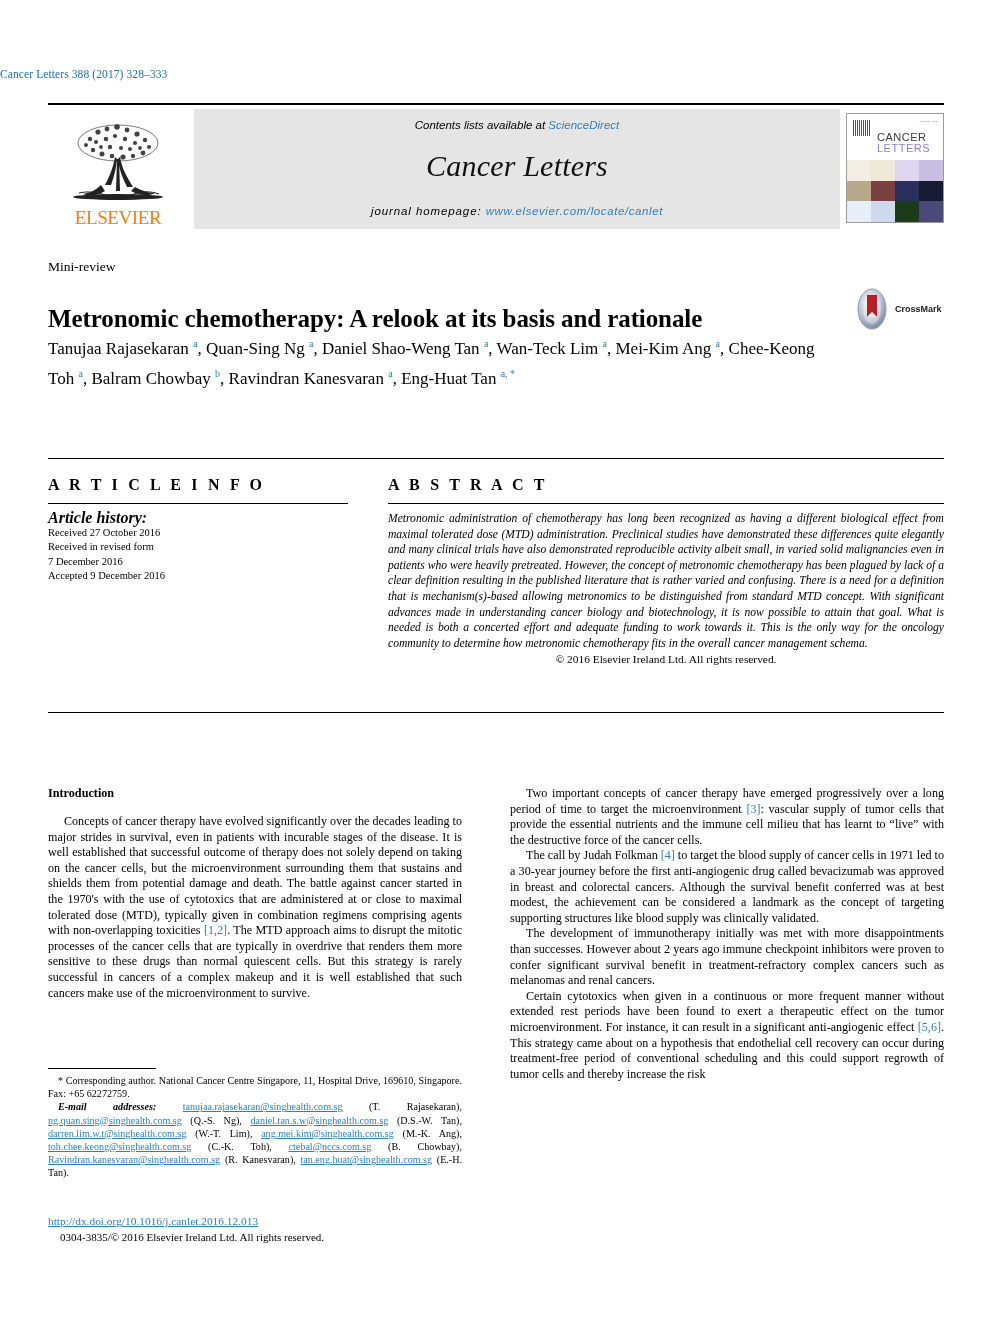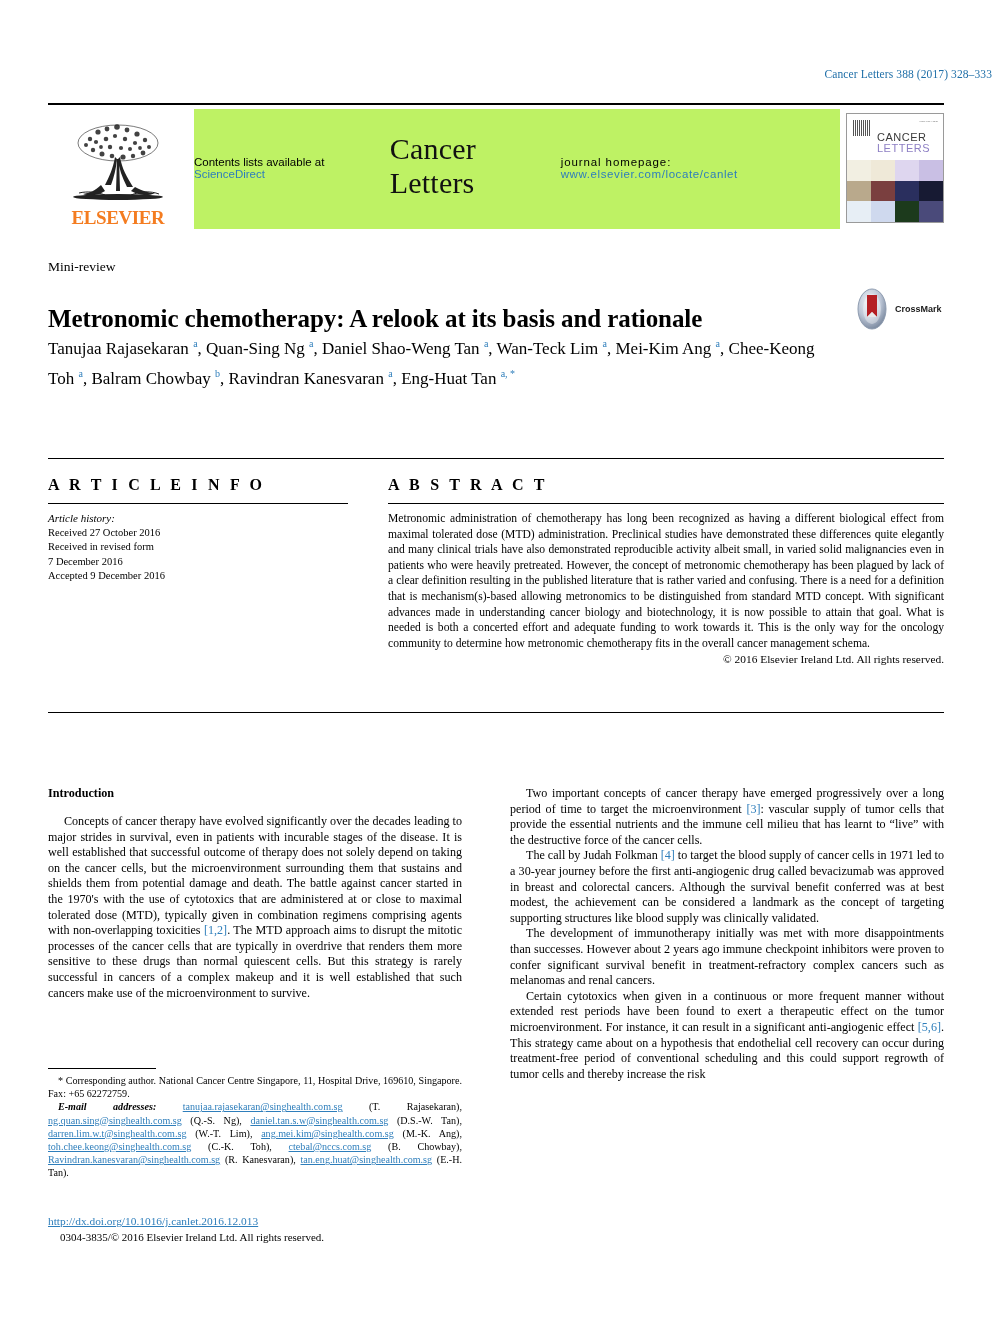--- a/index.html
+++ b/index.html
@@ -21,21 +21,21 @@
     height: 1323px;
     box-sizing: border-box;
   }
 
   
   .running-head {
     position: absolute;
     top: 68px;
     left: 0;
     width: 992px;
-    text-align: right;
+    text-align: left;
     font-size: 11.5px;
     color: #1f6fa8;
     font-family: "Liberation Serif", serif;
     letter-spacing: 0.1px;
   }
 
   
   .masthead {
     position: absolute;
     top: 103px;
@@ -64,36 +64,37 @@
     align-items: center;
     padding-bottom: 2px;
     box-sizing: border-box;
   }
   .tree-svg { display:block; }
   .elsevier-word {
     font-family: "Liberation Serif", serif;
     font-size: 19px;
     letter-spacing: -0.4px;
     color: #F47C20;
-    font-weight: bold;
+    font-weight: normal;
     line-height: 1;
     margin-top: 1px;
   }
   .journal-band {
     flex: 1 1 auto;
-    background: #bef264;
+    background: #e5e5e5;
     margin-left: 6px;
     margin-right: 6px;
     position: relative;
     display: flex;
-    flex-direction: row;
+    flex-direction: column;
     justify-content: space-between;
     align-items: center;
     padding: 10px 0 12px 0;
     box-sizing: border-box;
+    font-style: italic;
   }
   .contents-line {
     font-family: "Liberation Sans", sans-serif;
     font-size: 11.5px;
     color: #000;
   }
   .contents-line .sd {
     color: #2e7ebb;
   }
   .journal-title {
@@ -248,41 +249,42 @@
     color: #000;
     margin-bottom: 9px;
   }
   .hr-thin {
     border-top: 1px solid #000;
     margin-bottom: 7px;
   }
   .meta-label {
     font-family: "Liberation Serif", serif;
     font-style: italic;
-    font-weight: normal;
-    font-size: 11px;
+    font-weight: bold;
+    font-size: 16px;
     line-height: 14.5px;
   }
   .meta-line {
     font-family: "Liberation Serif", serif;
     font-size: 10.5px;
     line-height: 14.5px;
   }
   .kw-block { margin-top: 13px; }
   .abstract-body {
     font-family: "Liberation Serif", serif;
     font-size: 11.6px;
     line-height: 15.6px;
     text-align: justify;
     color: #000;
+    font-style: italic;
   }
   .abstract-copyright {
     font-family: "Liberation Serif", serif;
     font-size: 11.4px;
-    text-align: right;
+    text-align: center;
     margin-top: 2px;
   }
 
   
   .body-left {
     position: absolute;
     left: 48px;
     top: 786px;
     width: 414px;
   }

